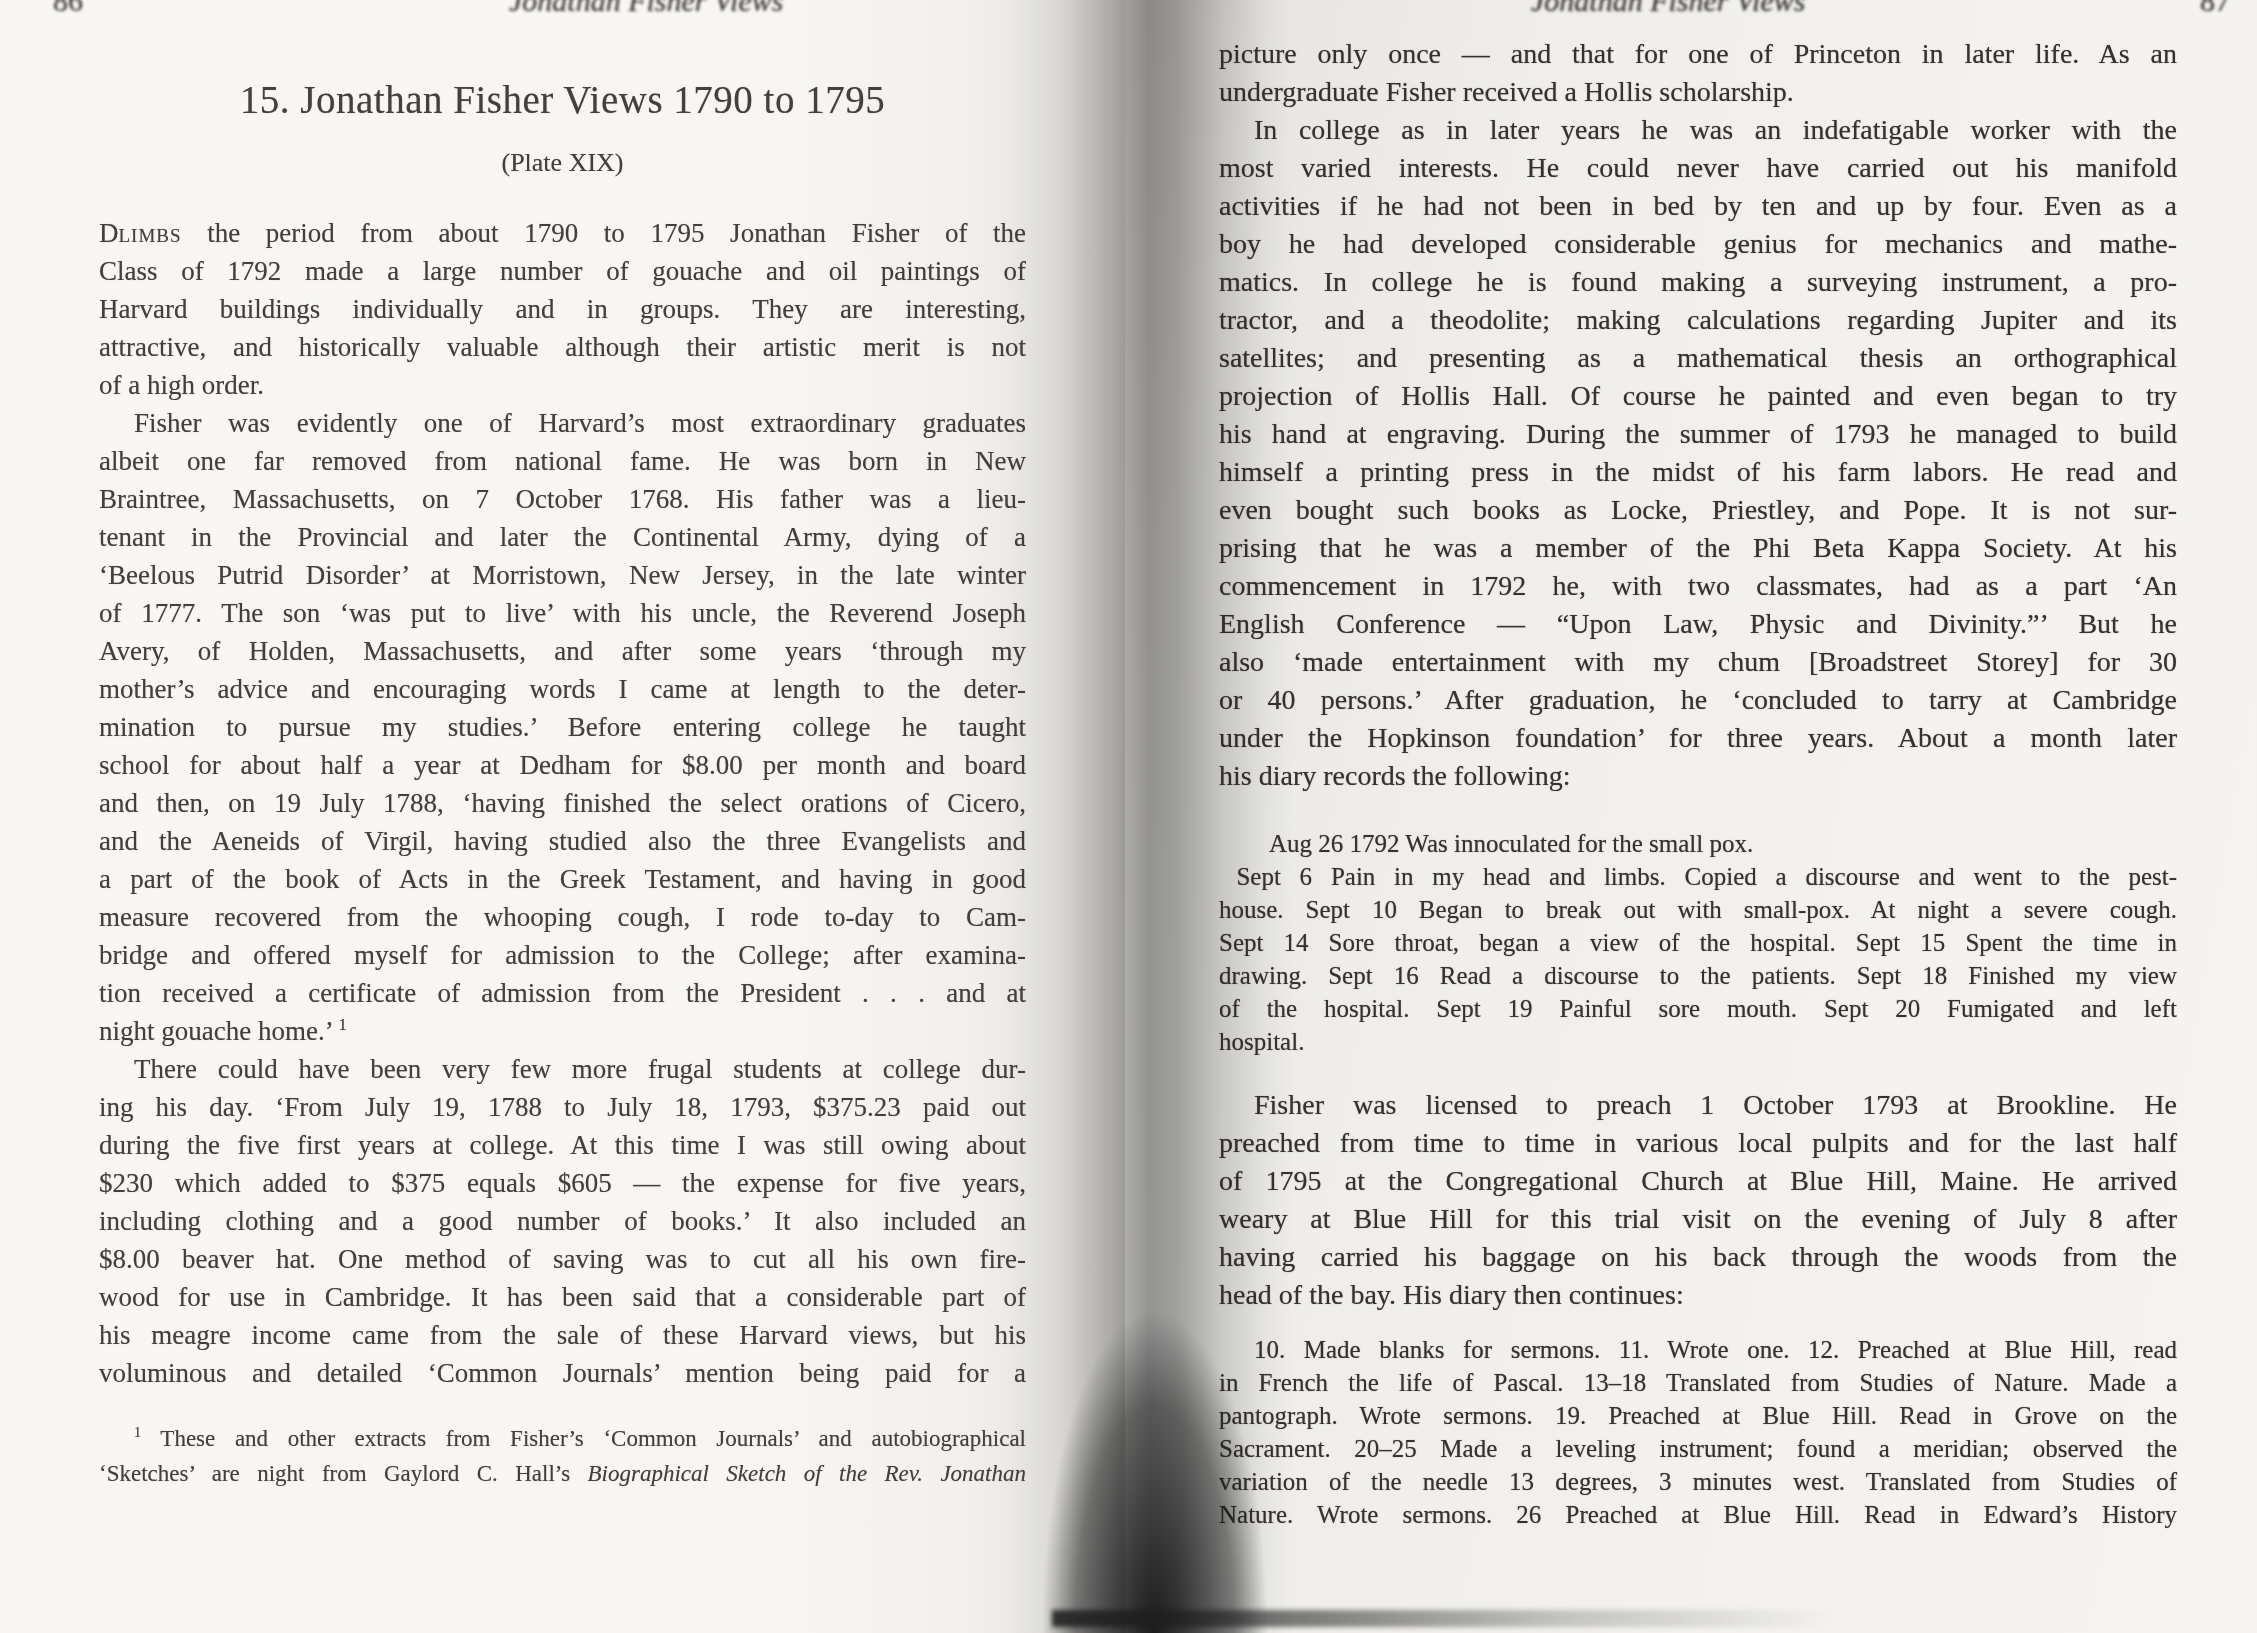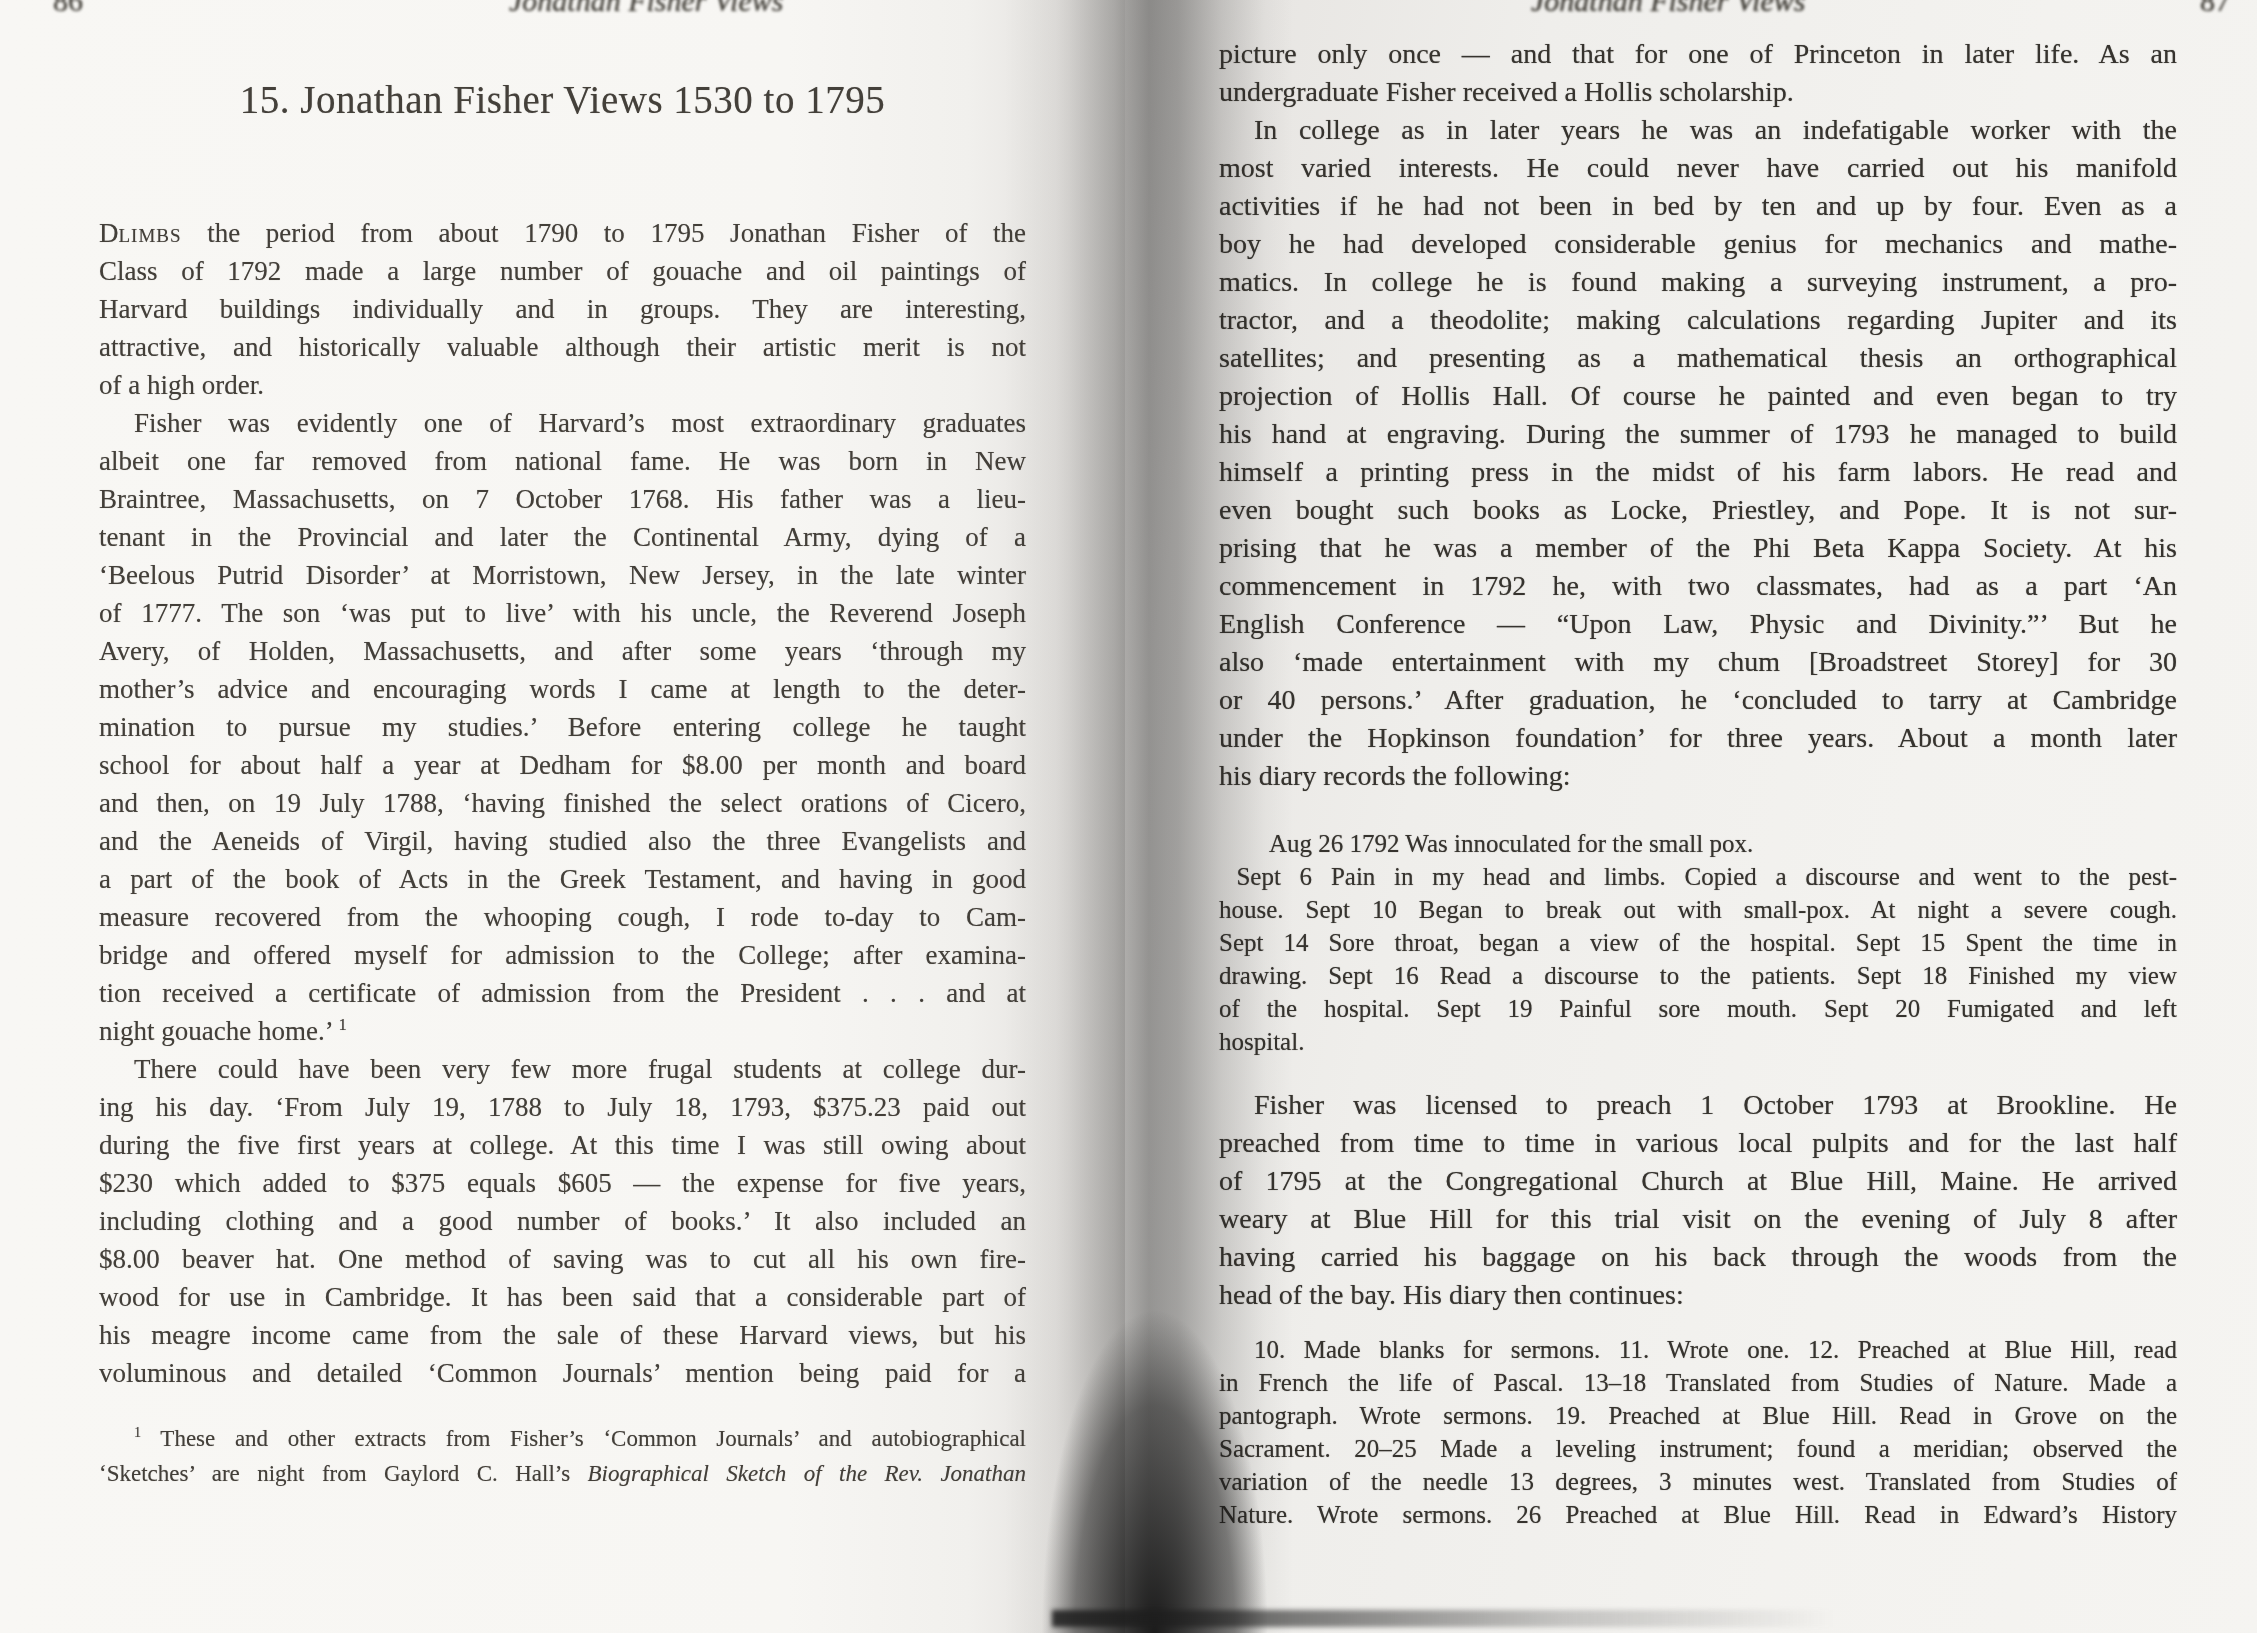--- a/index.html
+++ b/index.html
@@ -47,21 +47,22 @@
       rgba(90,90,90,0.3) 65%,rgba(150,150,150,0) 100%);filter:blur(2.9px)}
 </style>
 </head>
 <body>
 
 <div class="stage">
 
   <div class="page page-left">
     <span class="pagenum pn-left">86</span>
     <span class="rhead rh-left">Jonathan Fisher Views</span>
-    <div class="chapter-title">15. Jonathan Fisher Views 1530 to 1795</div>
+    <div class="chapter-title">15. Jonathan Fisher Views 1790 to 1795</div>
+    <div class="plate">(Plate XIX)</div>
     <div class="left-body">
         <div class="line"><span>D</span><span class="sc">limbs</span><span> the period from about 1790 to 1795 Jonathan Fisher of the</span></div>
         <div class="line">Class of 1792 made a large number of gouache and oil paintings of</div>
         <div class="line">Harvard buildings individually and in groups. They are interesting,</div>
         <div class="line">attractive, and historically valuable although their artistic merit is not</div>
         <div class="line last">of a high order.</div>
         <div class="line ind">Fisher was evidently one of Harvard’s most extraordinary graduates</div>
         <div class="line">albeit one far removed from national fame. He was born in New</div>
         <div class="line">Braintree, Massachusetts, on 7 October 1768. His father was a lieu-</div>
         <div class="line">tenant in the Provincial and later the Continental Army, dying of a</div>

